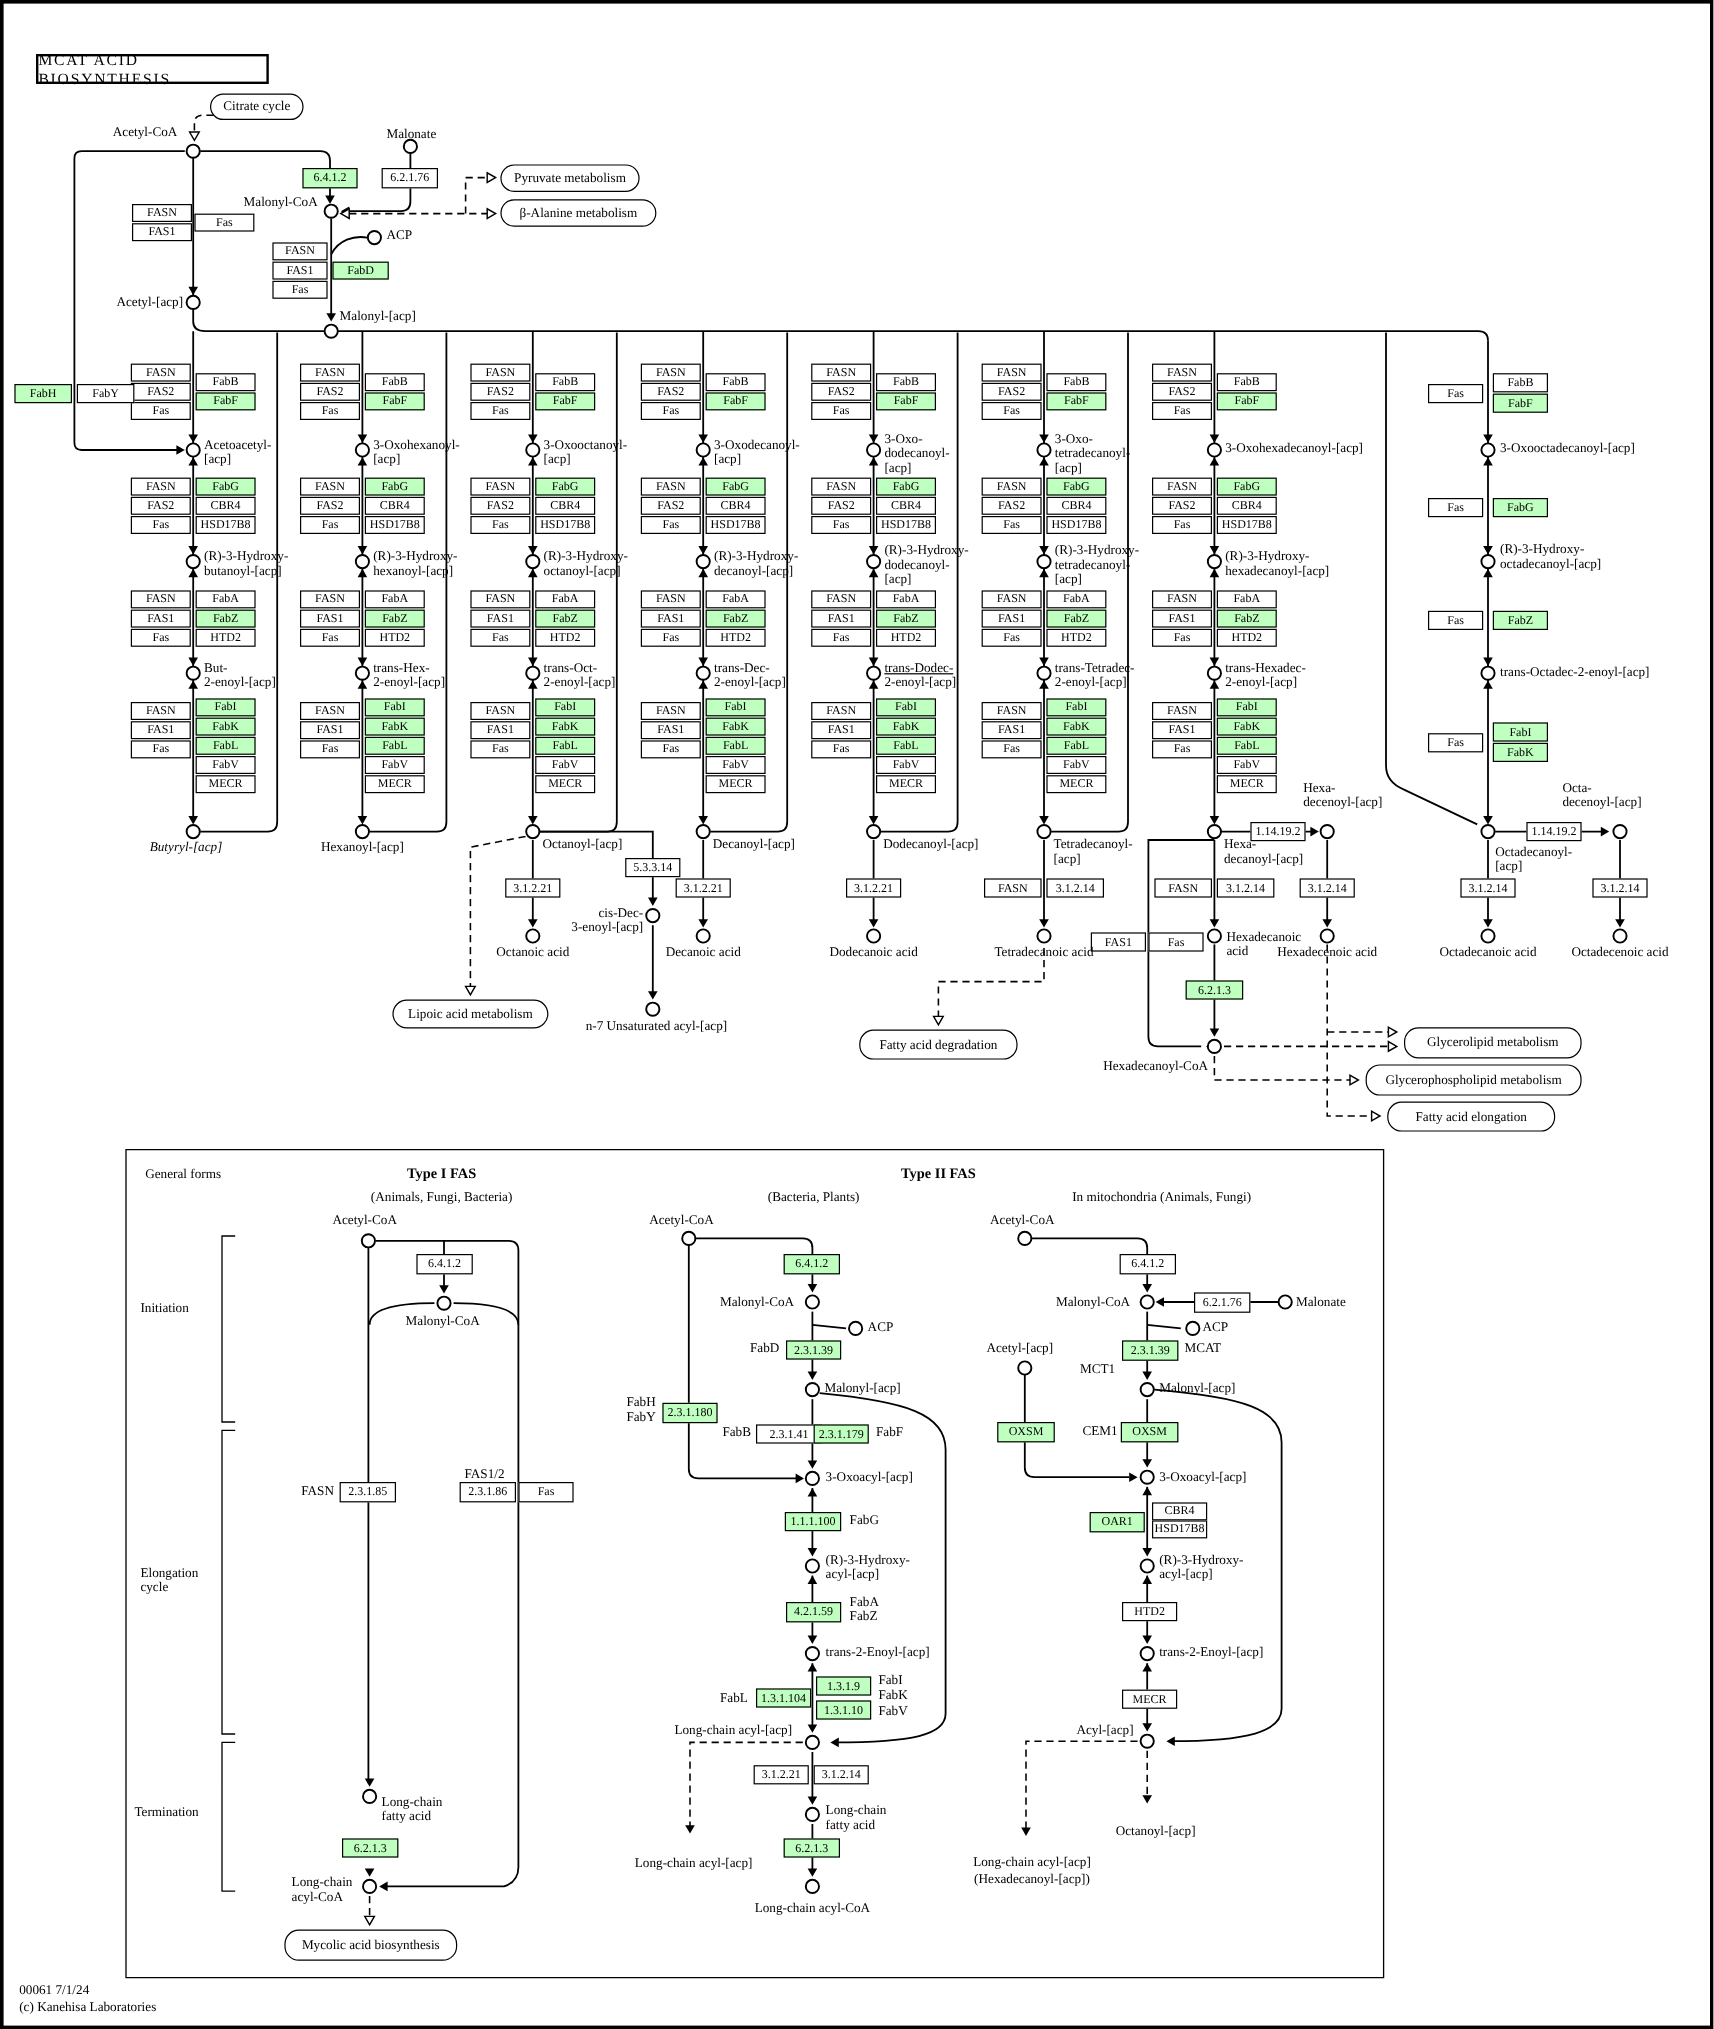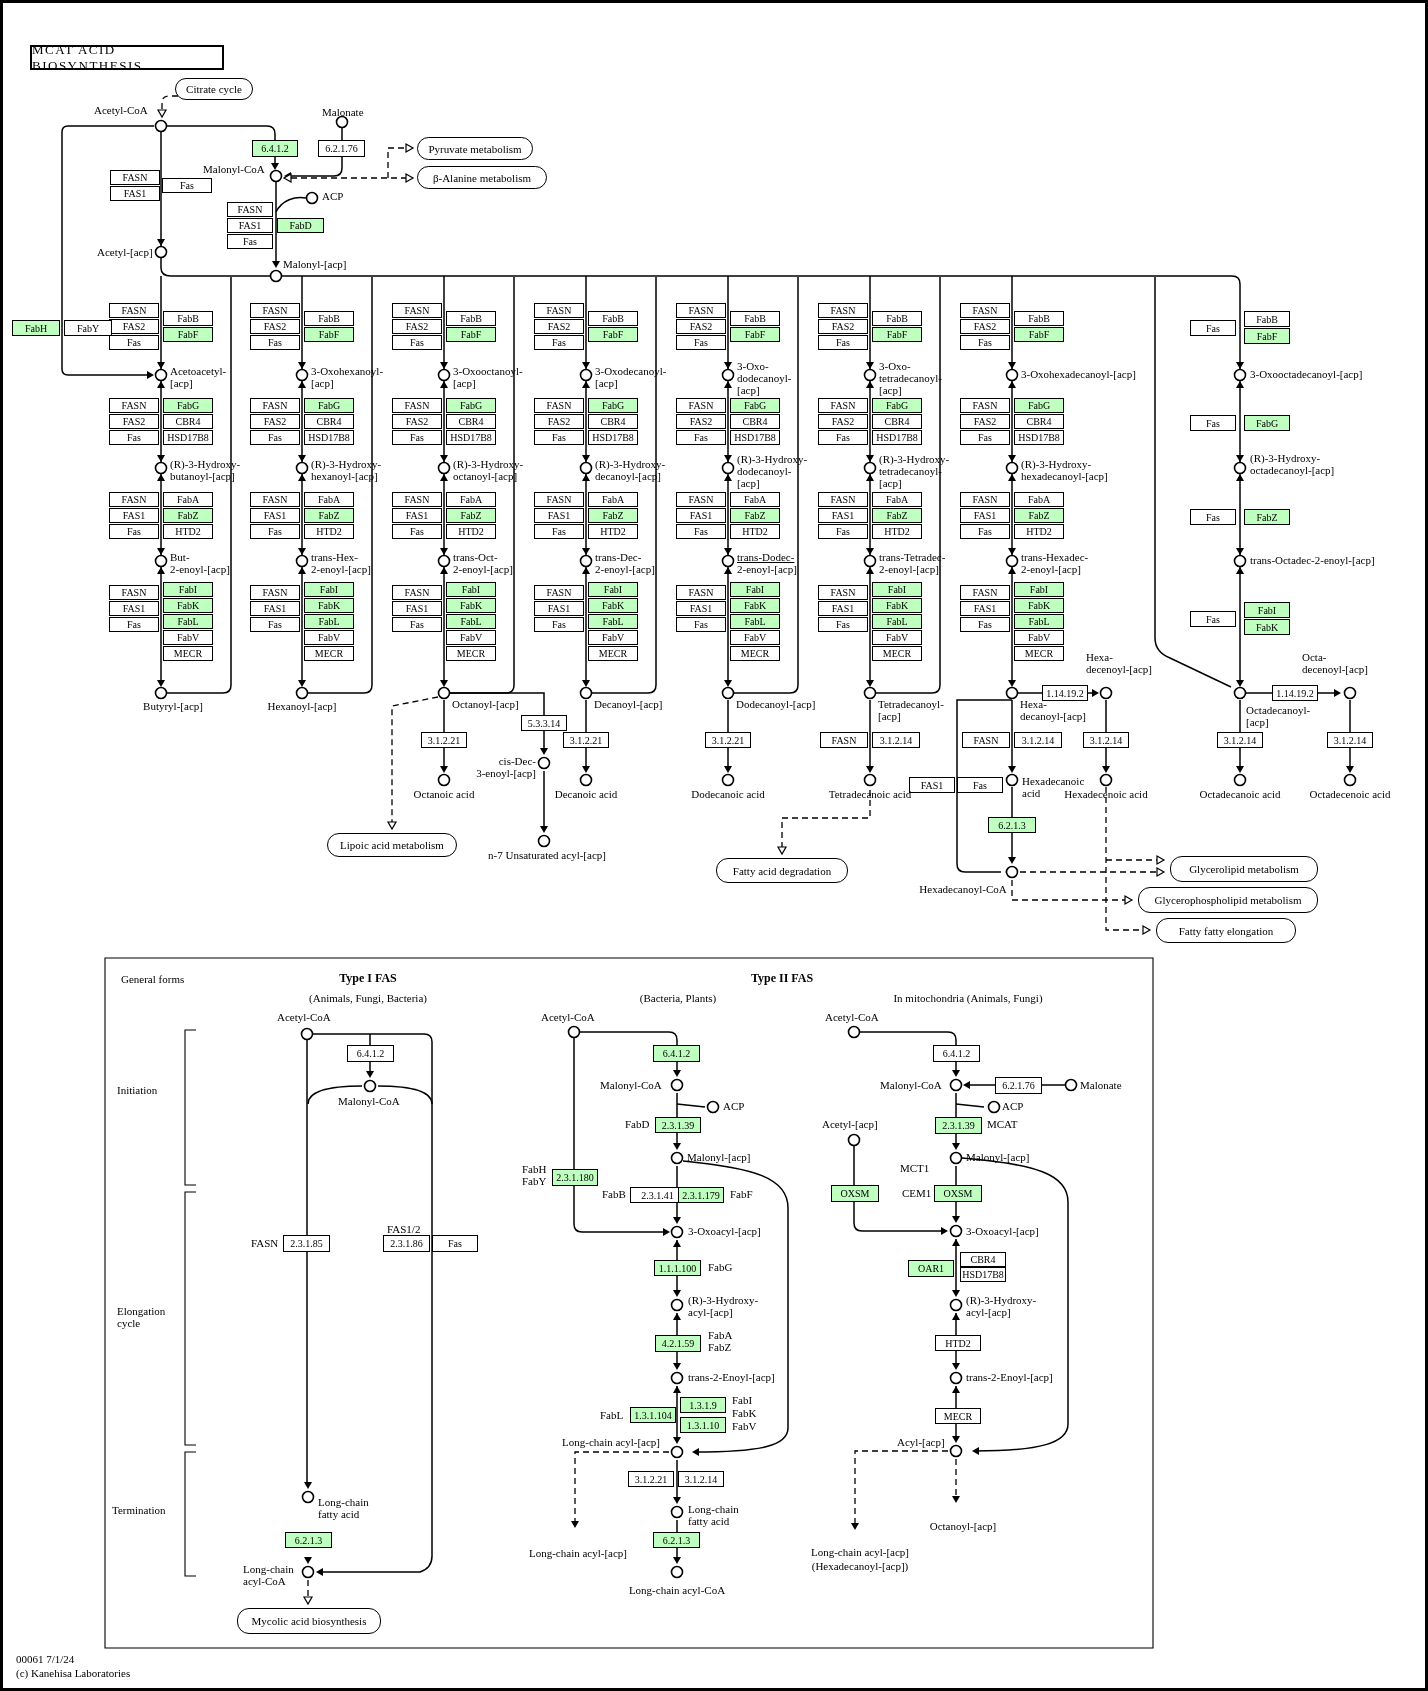--- a/index.html
+++ b/index.html
@@ -330,21 +330,21 @@
     <div class="bx g" style="left: 163px; top: 598px; width: 50px; height: 15px;">FabK</div>
     <div class="bx g" style="left: 163px; top: 614px; width: 50px; height: 15px;">FabL</div>
     <div class="bx" style="left: 163px; top: 630px; width: 50px; height: 15px;">FabV</div>
     <div class="bx" style="left: 163px; top: 646px; width: 50px; height: 15px;">MECR</div>
     <div class="lb" style="left: 170px; top: 366px;">Acetoacetyl-</div>
     <div class="lb" style="left: 170px; top: 378px;">[acp]</div>
     <div class="lb" style="left: 170px; top: 459px;">(R)-3-Hydroxy-</div>
     <div class="lb" style="left: 170px; top: 471px;">butanoyl-[acp]</div>
     <div class="lb" style="left: 170px; top: 552px;">But-</div>
     <div class="lb" style="left: 170px; top: 564px;">2-enoyl-[acp]</div>
-    <div class="lb c" style="left: 173px; top: 701px;">Butyryl-[acp]</div>
+    <div class="lb c" style="left: 155px; top: 701px; font-style: italic;">Butyryl-[acp]</div>
     <div class="bx" style="left: 250px; top: 303px; width: 50px; height: 15px;">FASN</div>
     <div class="bx" style="left: 250px; top: 319px; width: 50px; height: 15px;">FAS2</div>
     <div class="bx" style="left: 250px; top: 335px; width: 50px; height: 15px;">Fas</div>
     <div class="bx" style="left: 304px; top: 311px; width: 50px; height: 15px;">FabB</div>
     <div class="bx g" style="left: 304px; top: 327px; width: 50px; height: 15px;">FabF</div>
     <div class="bx" style="left: 250px; top: 398px; width: 50px; height: 15px;">FASN</div>
     <div class="bx" style="left: 250px; top: 414px; width: 50px; height: 15px;">FAS2</div>
     <div class="bx" style="left: 250px; top: 430px; width: 50px; height: 15px;">Fas</div>
     <div class="bx g" style="left: 304px; top: 398px; width: 50px; height: 15px;">FabG</div>
     <div class="bx" style="left: 304px; top: 414px; width: 50px; height: 15px;">CBR4</div>
@@ -669,21 +669,21 @@
     <div class="lb" style="left: 732px; top: 1421px;">FabV</div>
     <div class="lb" style="left: 562px; top: 1437px;">Long-chain acyl-[acp]</div>
     <div class="lb" style="left: 688px; top: 1504px;">Long-chain</div>
     <div class="lb" style="left: 688px; top: 1516px;">fatty acid</div>
     <div class="lb c" style="left: 677px; top: 1585px;">Long-chain acyl-CoA</div>
     <div class="lb c" style="left: 578px; top: 1548px;">Long-chain acyl-[acp]</div>
     <div class="lb" style="left: 825px; top: 1012px;">Acetyl-CoA</div>
     <div class="lb" style="left: 880px; top: 1080px;">Malonyl-CoA</div>
     <div class="lb" style="left: 1080px; top: 1080px;">Malonate</div>
     <div class="lb" style="left: 1002px; top: 1101px;">ACP</div>
-    <div class="lb" style="left: 900px; top: 1163px;">MCT1</div>
+    <div class="lb" style="left: 900px; top: 1136px;">MCT1</div>
     <div class="lb" style="left: 987px; top: 1119px;">MCAT</div>
     <div class="lb" style="left: 822px; top: 1119px;">Acetyl-[acp]</div>
     <div class="lb" style="left: 966px; top: 1152px;">Malonyl-[acp]</div>
     <div class="lb" style="left: 902px; top: 1188px;">CEM1</div>
     <div class="lb" style="left: 966px; top: 1226px;">3-Oxoacyl-[acp]</div>
     <div class="lb" style="left: 966px; top: 1295px;">(R)-3-Hydroxy-</div>
     <div class="lb" style="left: 966px; top: 1307px;">acyl-[acp]</div>
     <div class="lb" style="left: 966px; top: 1372px;">trans-2-Enoyl-[acp]</div>
     <div class="lb" style="left: 897px; top: 1437px;">Acyl-[acp]</div>
     <div class="lb c" style="left: 963px; top: 1521px;">Octanoyl-[acp]</div>
@@ -691,15 +691,15 @@
     <div class="lb c" style="left: 860px; top: 1561px;">(Hexadecanoyl-[acp])</div>
     <div class="lb" style="left: 16px; top: 1654px;">00061 7/1/24</div>
     <div class="lb" style="left: 16px; top: 1668px;">(c) Kanehisa Laboratories</div>
     <div class="rd" style="left: 175px; top: 78px; width: 78px; height: 22px;">Citrate cycle</div>
     <div class="rd" style="left: 417px; top: 137px; width: 116px; height: 23px;">Pyruvate metabolism</div>
     <div class="rd" style="left: 417px; top: 166px; width: 130px; height: 23px;">β-Alanine metabolism</div>
     <div class="rd" style="left: 327px; top: 833px; width: 130px; height: 24px;">Lipoic acid metabolism</div>
     <div class="rd" style="left: 716px; top: 858px; width: 132px; height: 25px;">Fatty acid degradation</div>
     <div class="rd" style="left: 1170px; top: 856px; width: 148px; height: 26px;">Glycerolipid metabolism</div>
     <div class="rd" style="left: 1138px; top: 887px; width: 180px; height: 26px;">Glycerophospholipid metabolism</div>
-    <div class="rd" style="left: 1156px; top: 918px; width: 140px; height: 25px;">Fatty fatty elongation</div>
+    <div class="rd" style="left: 1156px; top: 918px; width: 140px; height: 25px;">Fatty acid elongation</div>
     <div class="rd" style="left: 237px; top: 1608px; width: 144px; height: 26px;">Mycolic acid biosynthesis</div>
   </div>
 
 </body></html>

